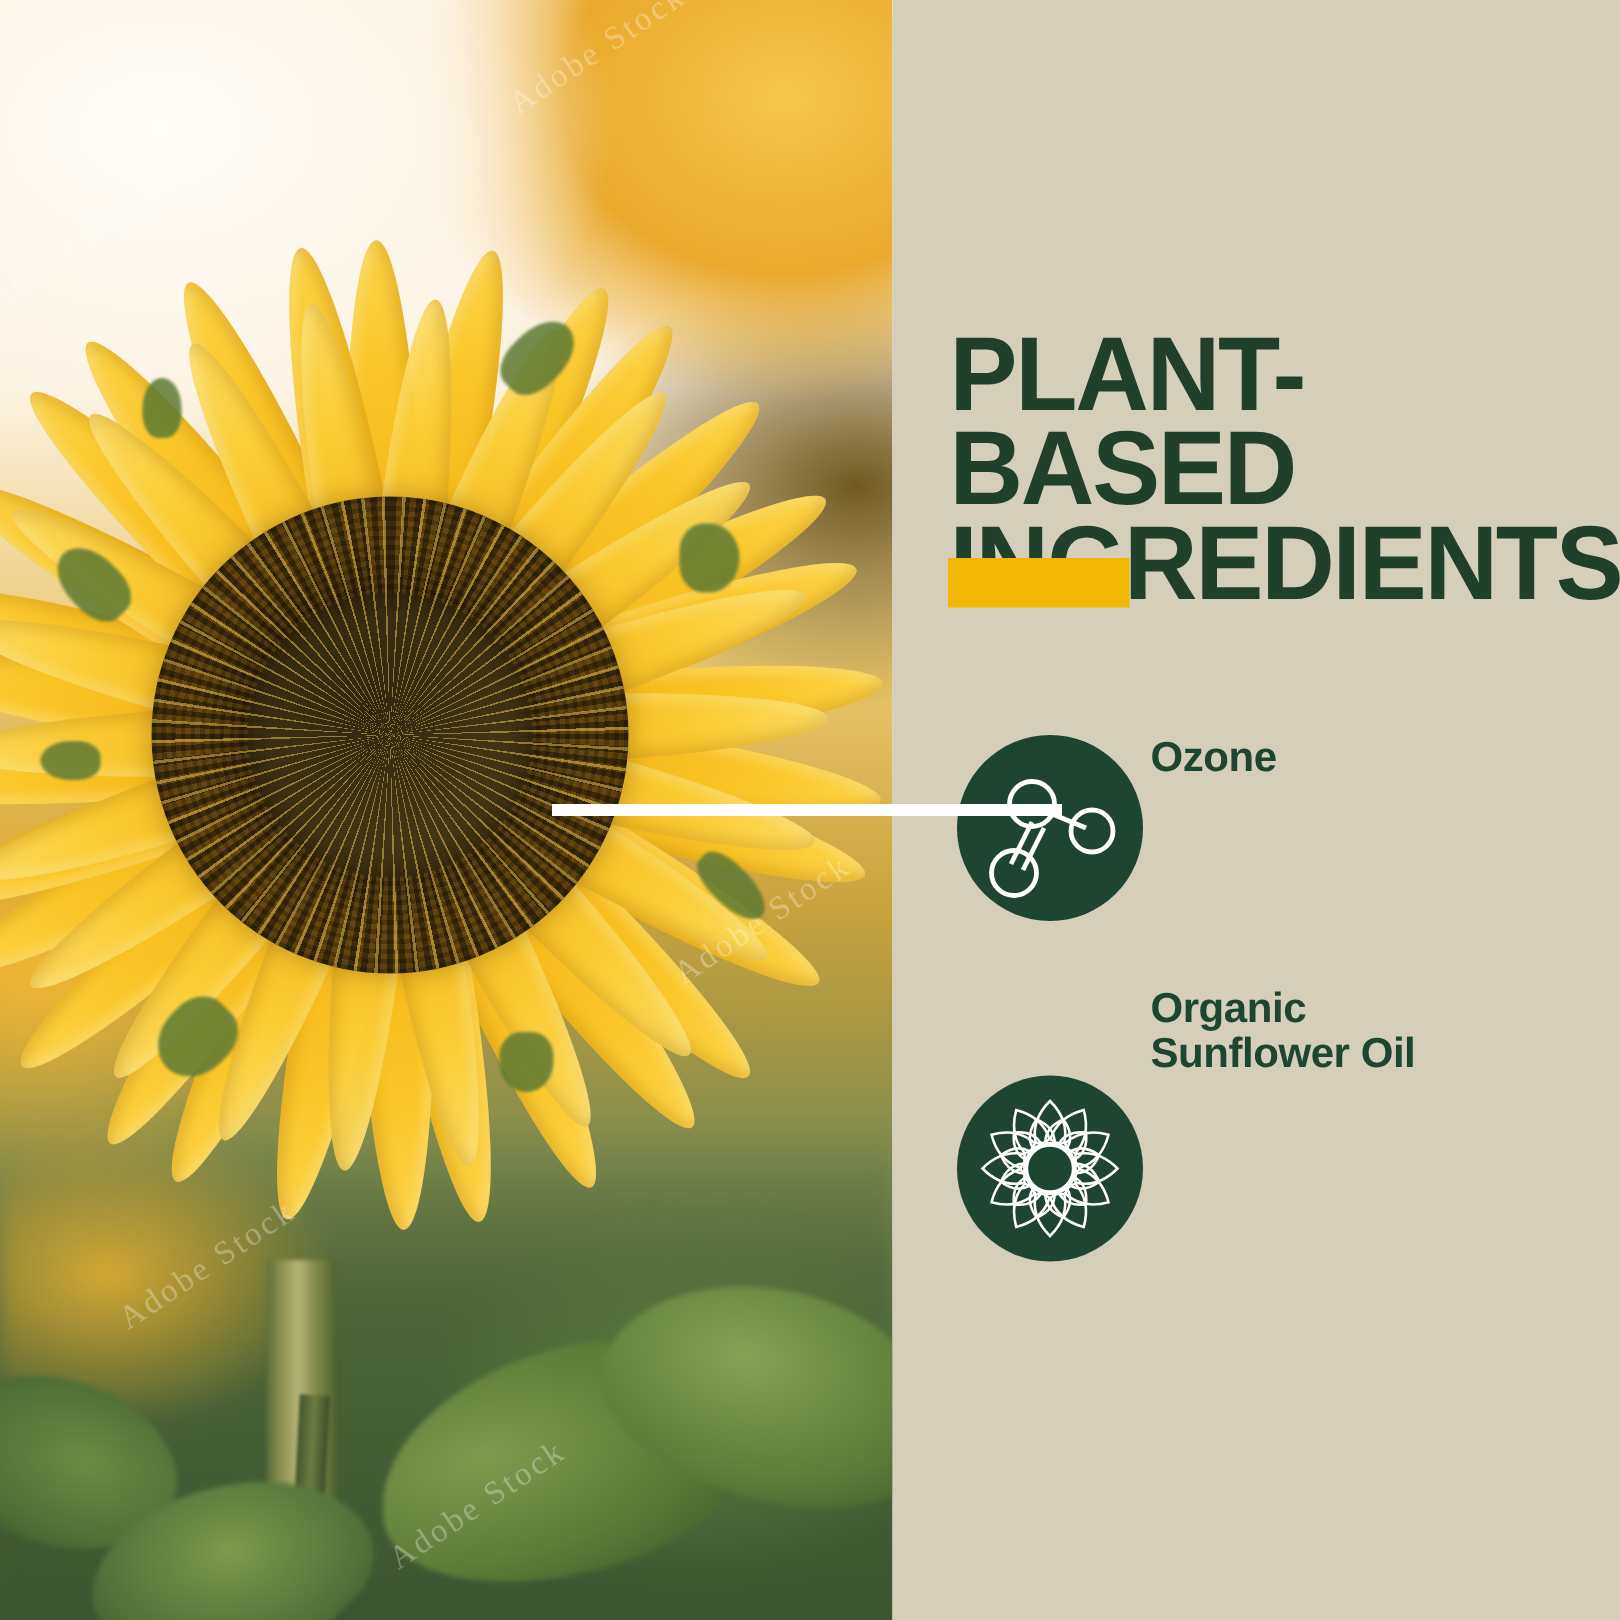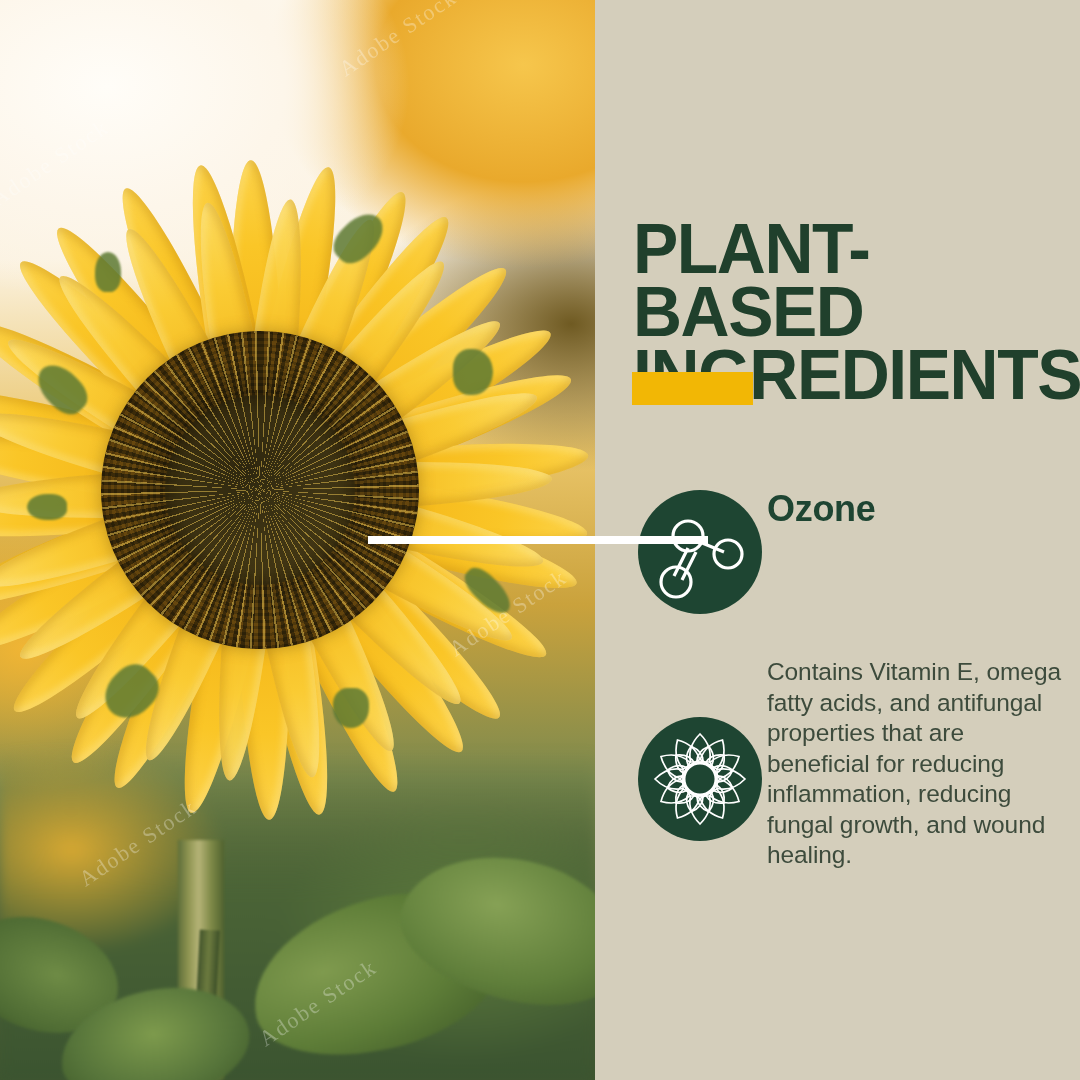--- a/index.html
+++ b/index.html
@@ -128,21 +128,21 @@
 
   .badge{
     position:absolute;left:43px;width:124px;height:124px;border-radius:50%;
     background:#1e4532;box-shadow:0 0 0 4px #d4cebb;
   }
   .badge-ozone{top:0;}
   .badge-oil{top:60px;}
 
   .txtcol{position:absolute;left:172px;width:302px;}
   .h3{
-    color:#1e4532;font-weight:700;font-size:36px;line-height:1.06;letter-spacing:-0.3px;
+    color:#1e4532;font-weight:700;font-size:28px;line-height:1.06;letter-spacing:-0.3px;
     margin:0 0 4px 0;white-space:pre-line;
   }
   .body{
     color:#3d4b3c;font-size:24.5px;line-height:30.5px;letter-spacing:-0.1px;margin:0;
     white-space:pre-line;
   }
   .connector{
     position:absolute;left:368px;top:536px;width:340px;height:8px;background:#ffffff;
   }
 </style>
@@ -289,19 +289,20 @@
               <path d="M45.4,68.0 Q36.5,73.2 38.0,86.0 Q50.8,87.5 56.0,78.6 Z"></path>
               <path d="M44.6,58.9 Q34.4,58.9 29.2,70.8 Q39.6,78.5 48.5,73.4 Z"></path>
               <path d="M48.5,50.6 Q39.6,45.5 29.2,53.2 Q34.4,65.1 44.6,65.1 Z"></path>
               <path d="M56.0,45.4 Q50.8,36.5 38.0,38.0 Q36.5,50.8 45.4,56.0 Z"></path>
               <path d="M65.1,44.6 Q65.1,34.4 53.2,29.2 Q45.5,39.6 50.6,48.5 Z"></path>
             </g>
           <circle cx="62" cy="62" r="15.5" fill="none" stroke="#ffffff" stroke-width="1.9"></circle>
         </svg>
       </div>
       <div class="txtcol" style="top:0px;">
-        <p class="body">Contains Vitamin E, omega fatty acids, and antifungal properties that are beneficial for reducing inflammation, reducing fungal growth, and wound healing.</p>
+        <p class="h3">Organic
+Sunflower Oil</p>
       </div>
     </div>
   </div>
 
   <div class="connector"></div>
 </div>
 
 </body></html>

